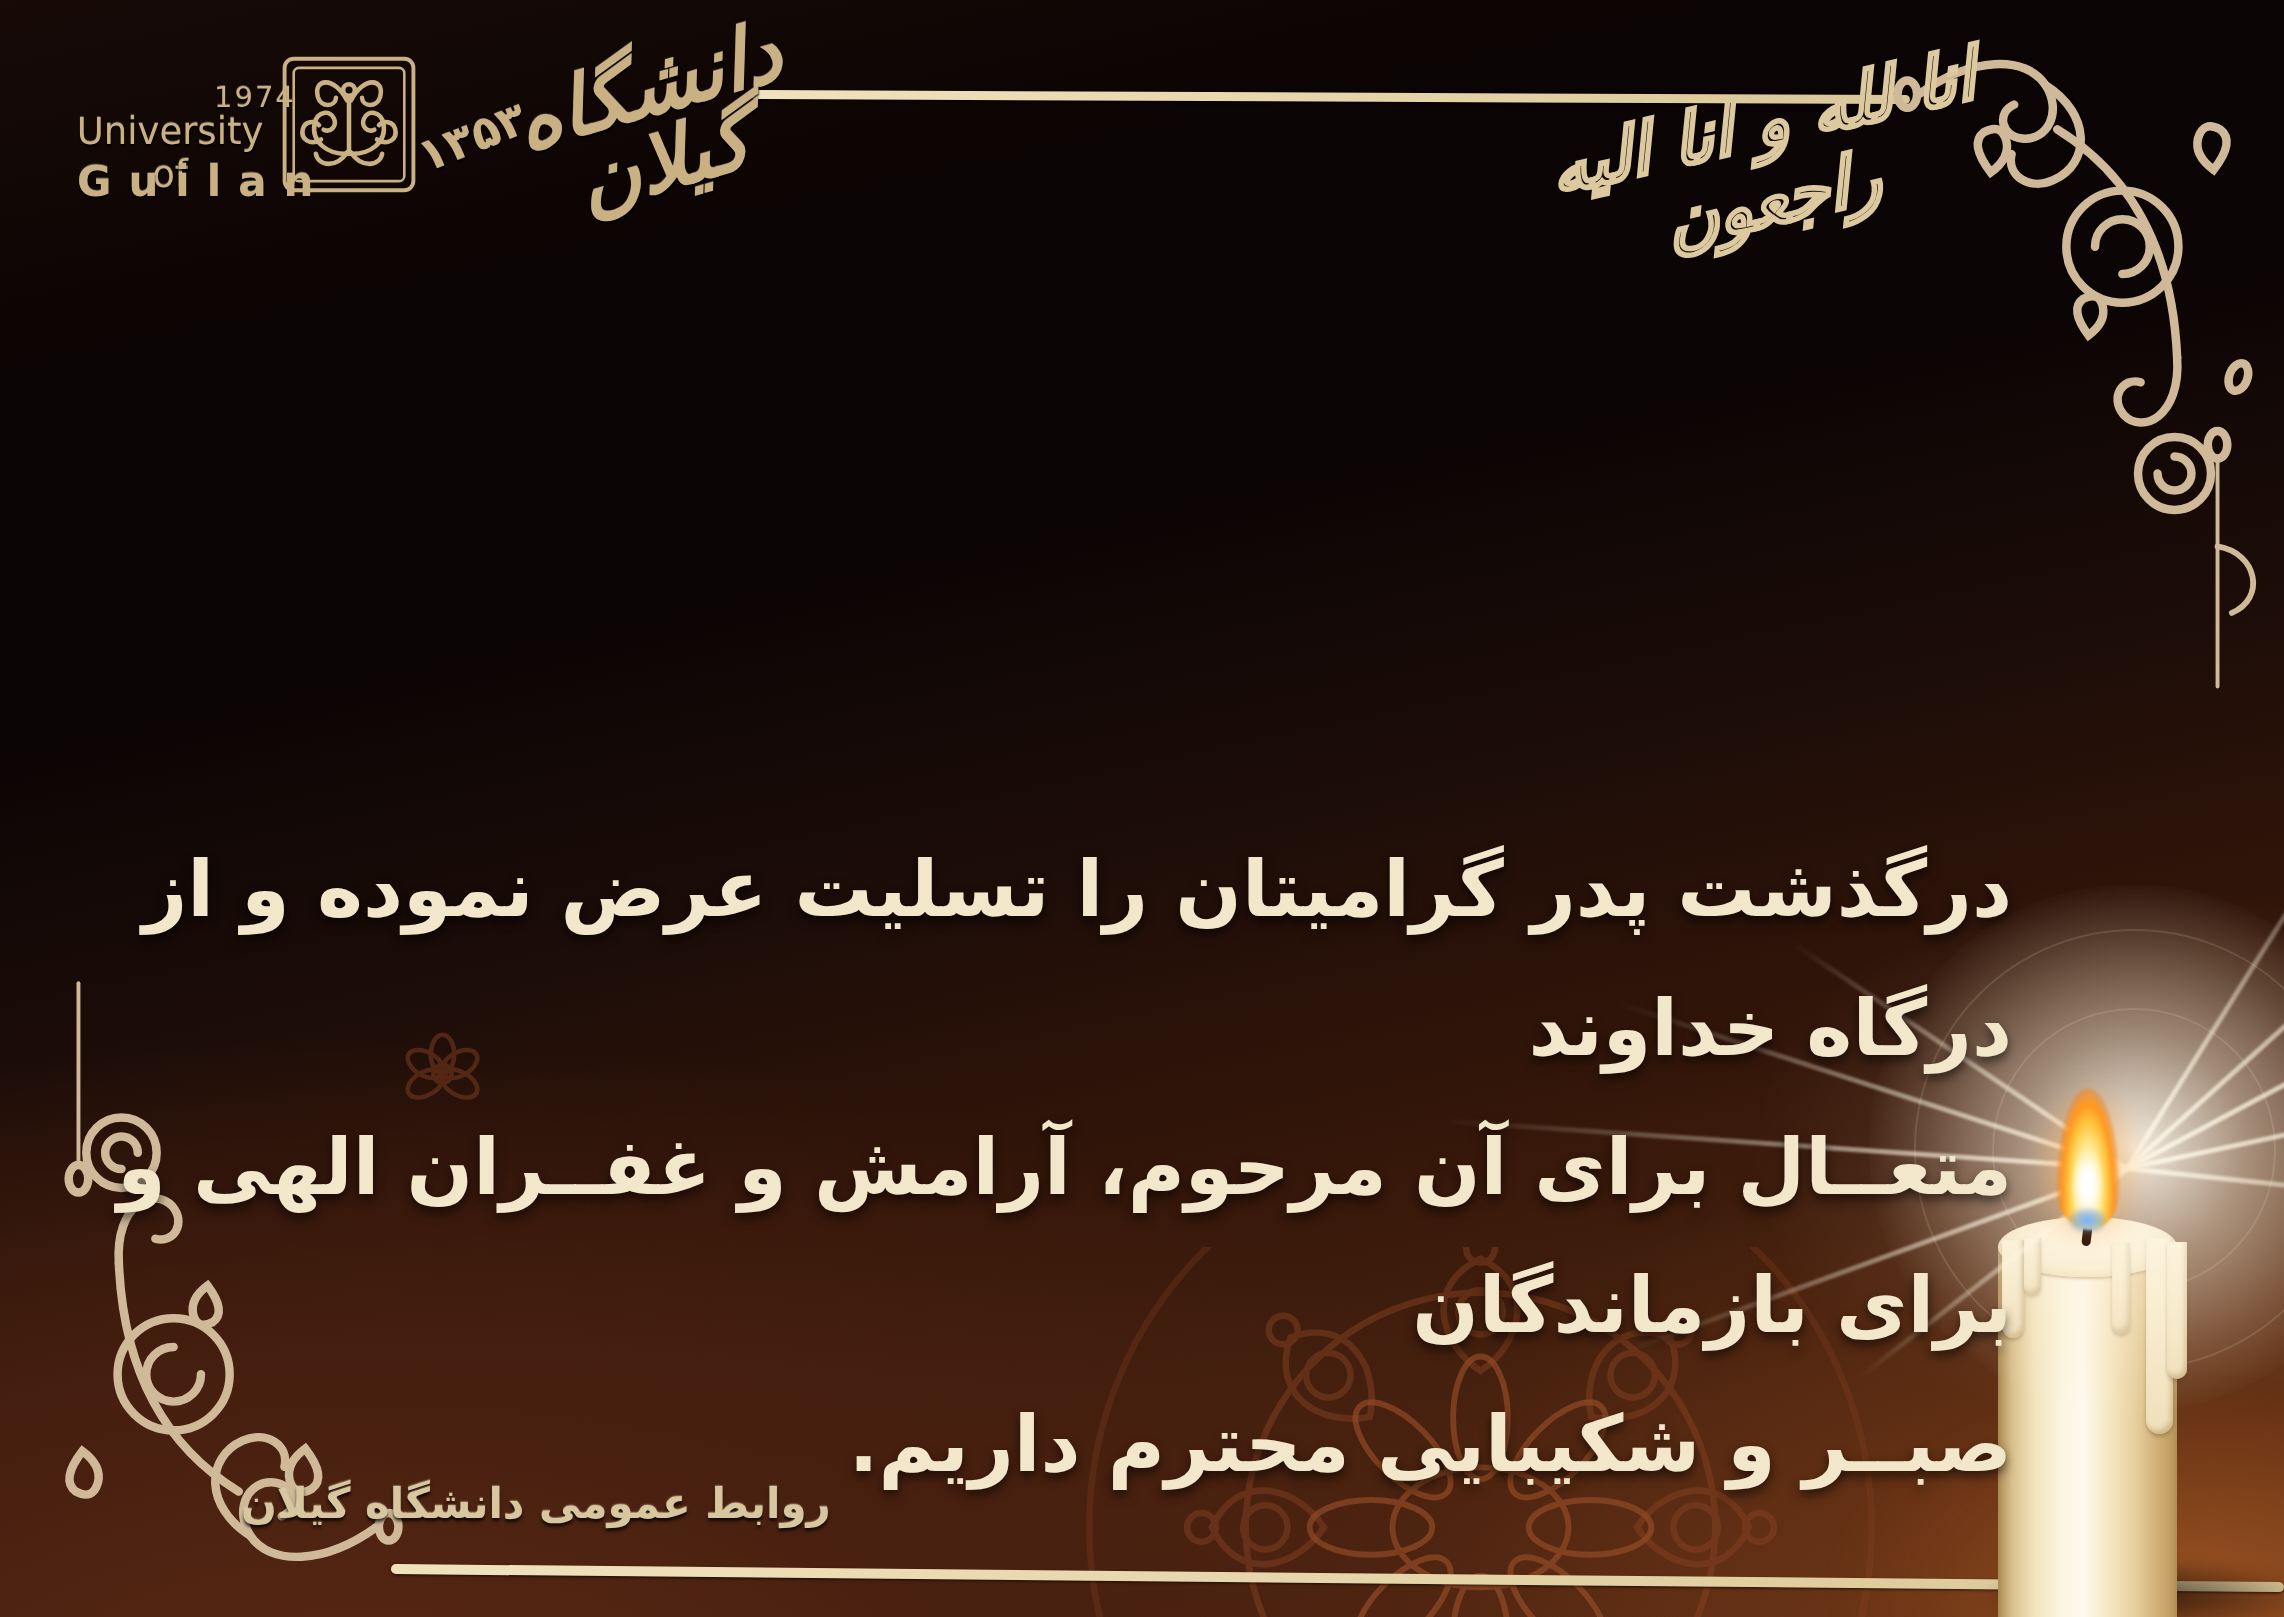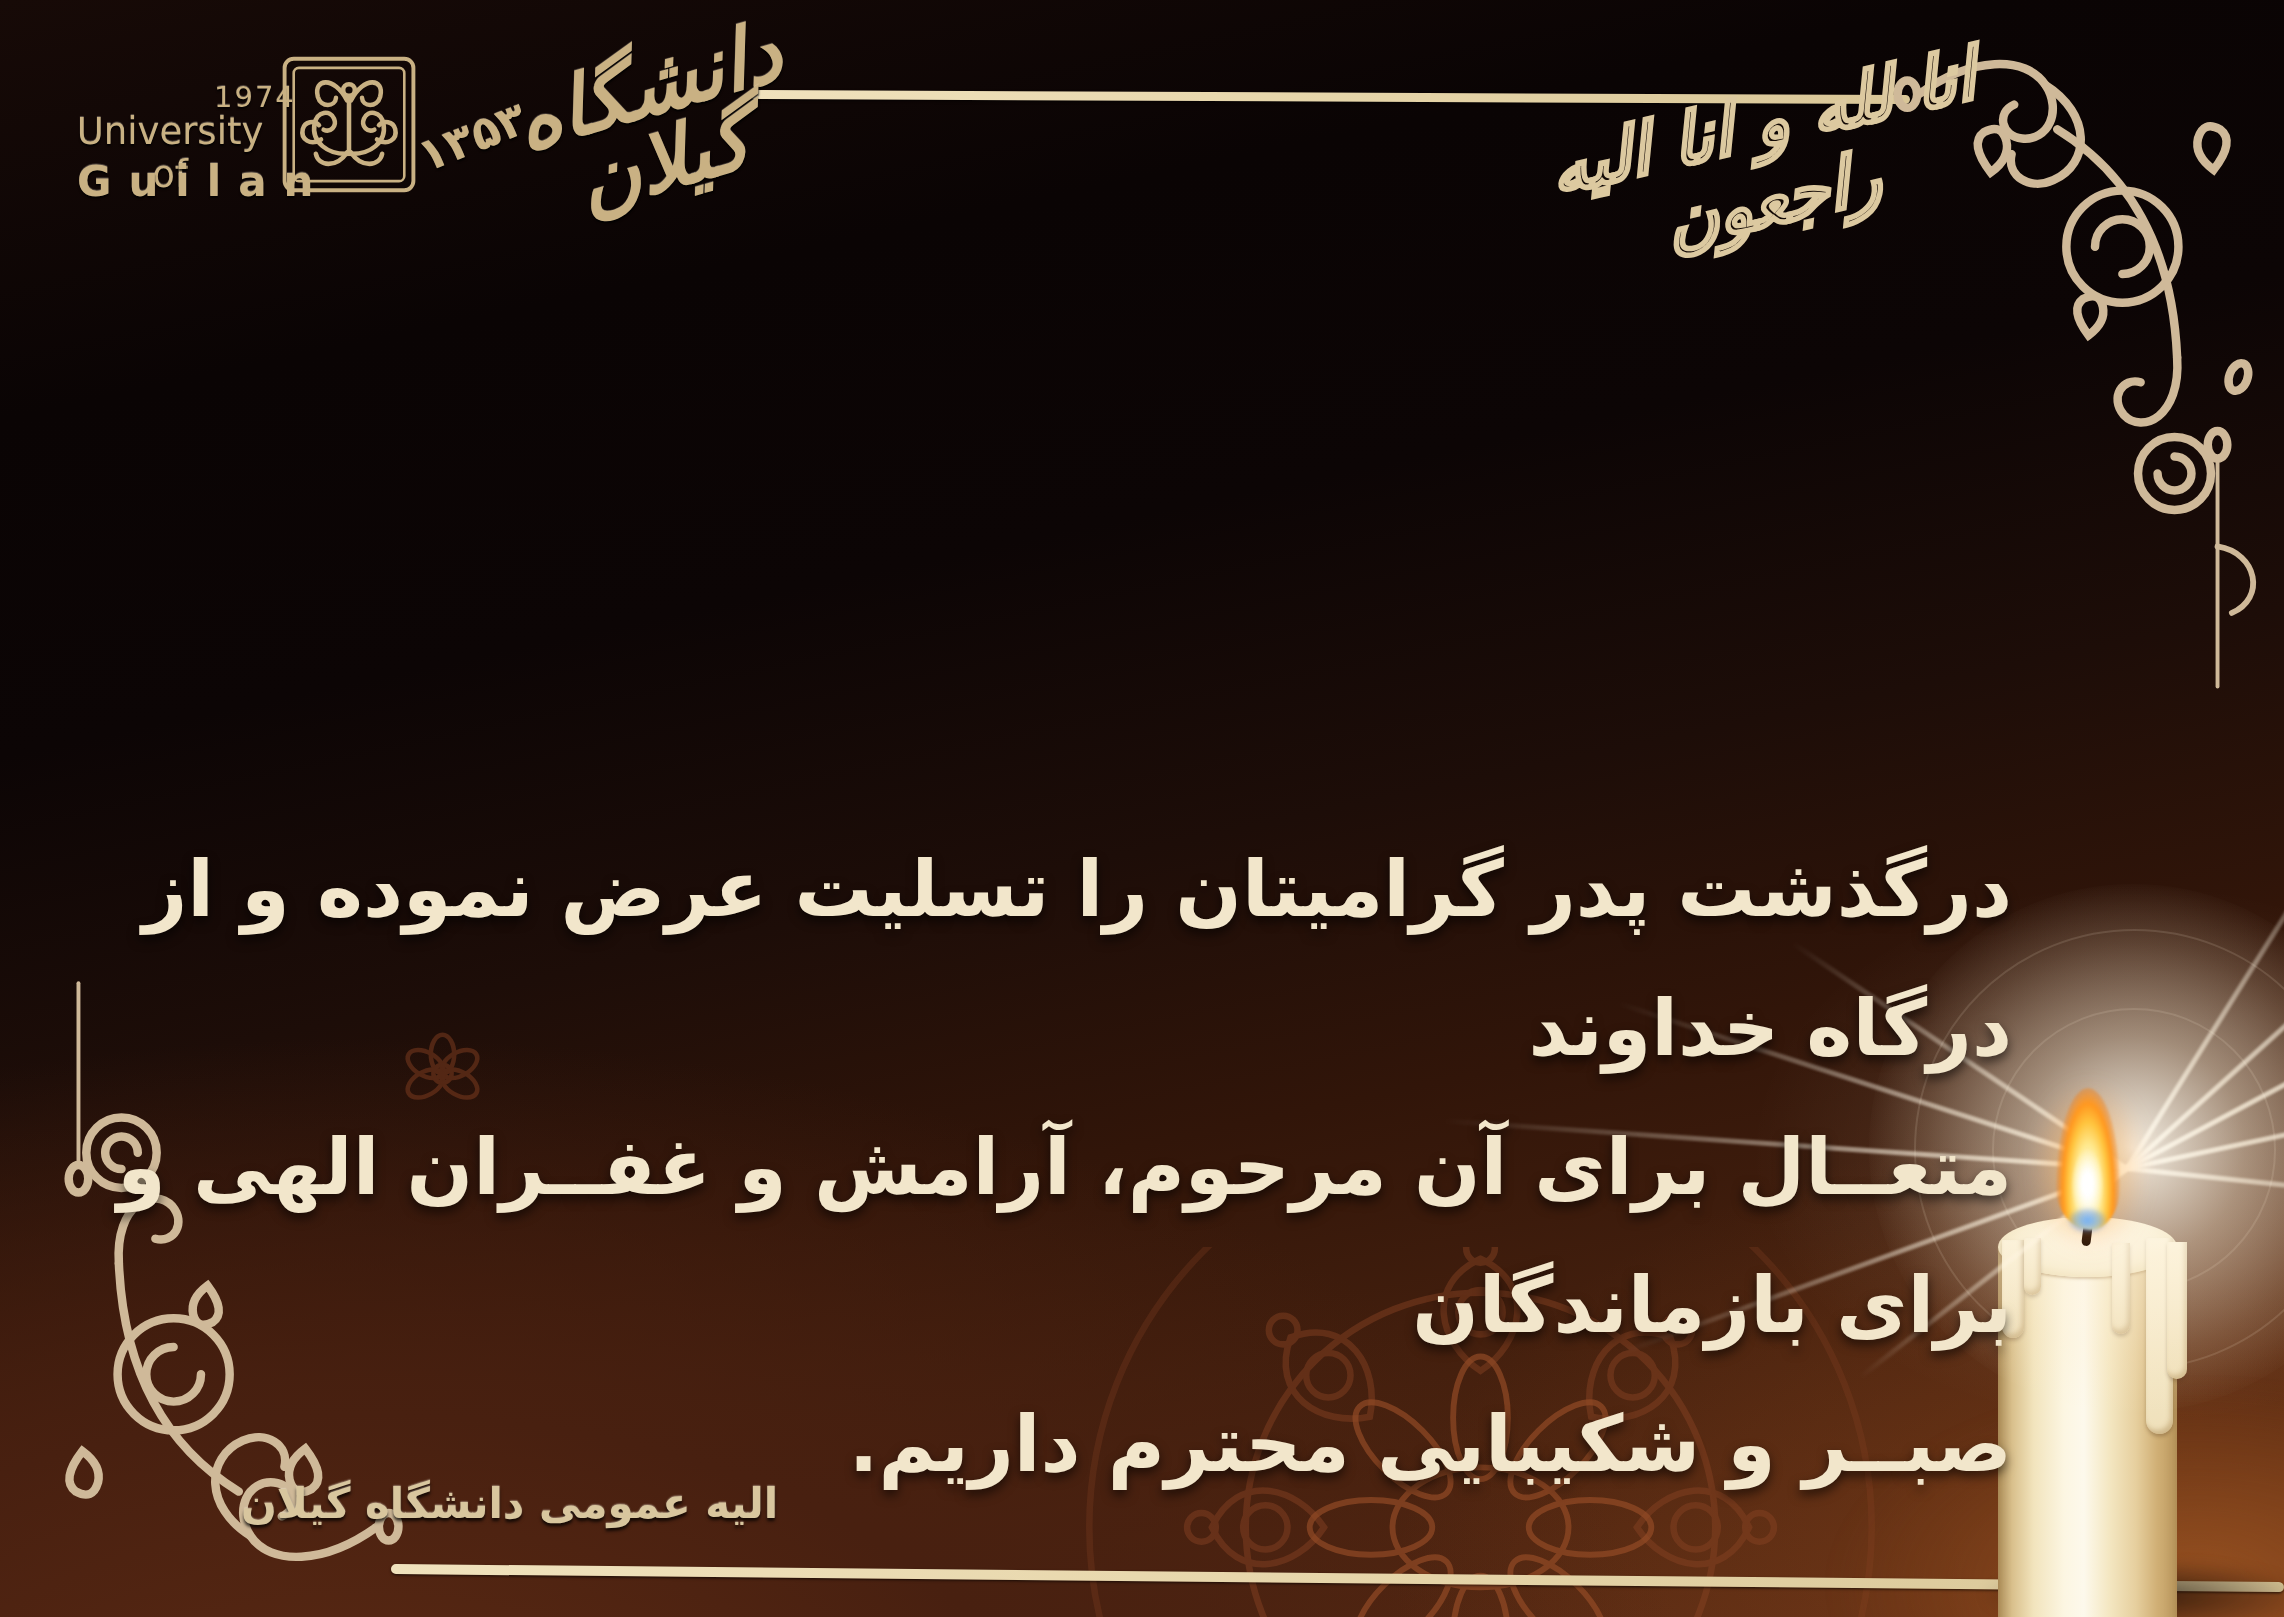--- a/index.html
+++ b/index.html
@@ -238,16 +238,16 @@
   <div class="abs flame-core" style="z-index:9"></div>
   <div class="abs flame-blue" style="z-index:9"></div>
 
 
   <div class="abs message" style="z-index:10">
     <div>درگذشت پدر گرامیتان را تسلیت عرض نموده و از درگاه خداوند</div>
     <div>متعــال برای آن مرحوم، آرامش و غفــران الهی و برای بازماندگان</div>
     <div>صبــر و شکیبایی محترم داریم.</div>
   </div>
 
-  <div class="abs publisher" style="z-index:10">الیه عمومی دانشگاه گیلان</div>
+  <div class="abs publisher" style="z-index:10">روابط عمومی دانشگاه گیلان</div>
 
 </div>
 
 
 </body></html>

